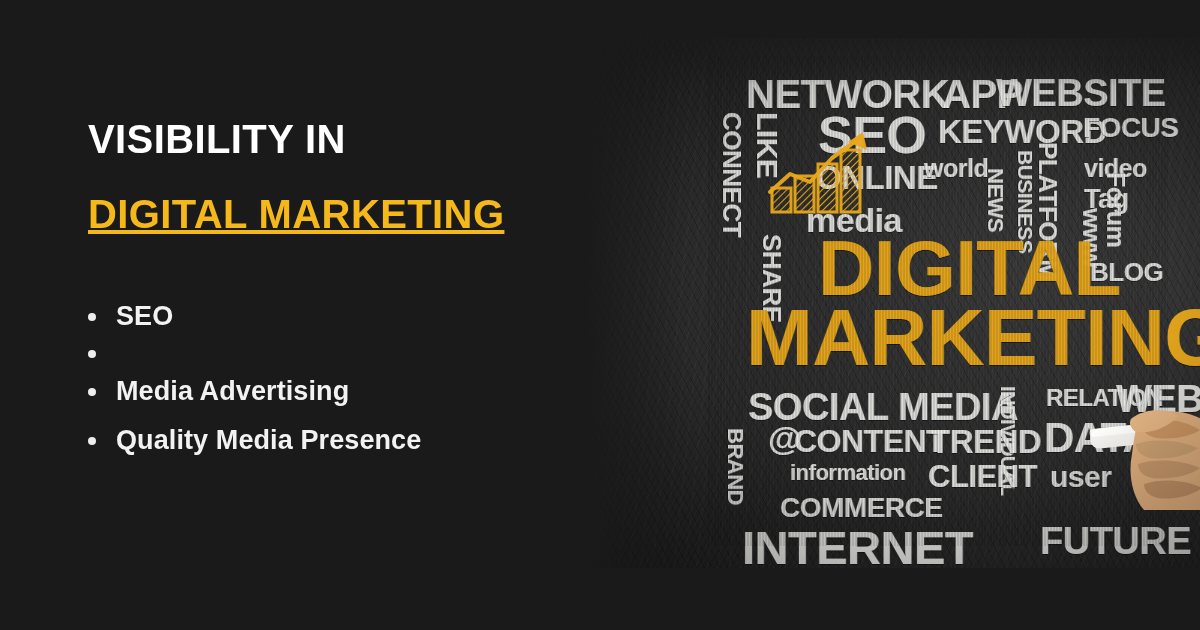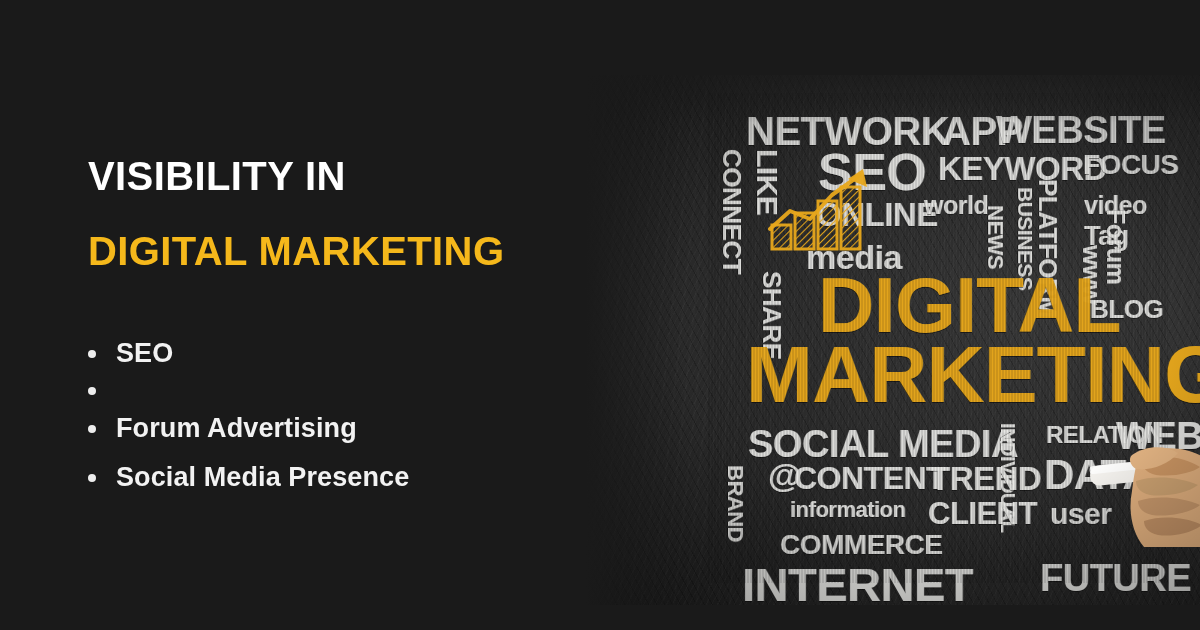--- a/index.html
+++ b/index.html
@@ -7,21 +7,20 @@
   html,body { width:1200px; height:630px; overflow:hidden; }
   body {
     background:#1a1a1a;
     font-family:"Liberation Sans", sans-serif;
     position:relative;
   }
   .slide {
     position:absolute; inset:0;
     background:#1a1a1a;
     overflow:hidden;
-    margin-top:37px;
   }
 
   
   .board-photo {
     position:absolute;
     left:585px; top:38px;
     width:615px; height:530px;
     background:
       radial-gradient(ellipse 120% 90% at 72% 45%, #3a3a3a 0%, #2c2c2c 38%, #222 68%, #1b1b1b 100%);
     overflow:hidden;
@@ -117,20 +116,21 @@
     letter-spacing:.4px;
     line-height:1.05;
   }
   .headline-2 {
     color:#F5B81B;
     font-size:40px;
     font-weight:bold;
     letter-spacing:.4px;
     line-height:1.05;
     margin-top:33px;
+    text-decoration:underline;
   }
   .bullets {
     margin-top:66px;
     list-style:none;
   }
   .bullet-item {
     display:flex;
     align-items:center;
     margin-bottom:18px;
     color:#f2f2f2;
@@ -246,22 +246,22 @@
     <ul class="bullets" id="bullet-list">
         <li class="bullet-item">
           <span class="bullet-dot"></span>
           <span>SEO</span>
         </li>
         <li class="bullet-item">
           <span class="bullet-dot"></span>
         </li>
         <li class="bullet-item">
           <span class="bullet-dot"></span>
-          <span>Forum Advertising</span>
-        </li>
-        <li class="bullet-item">
-          <span class="bullet-dot"></span>
-          <span>Social Media Presence</span>
+          <span>Media Advertising</span>
+        </li>
+        <li class="bullet-item">
+          <span class="bullet-dot"></span>
+          <span>Quality Media Presence</span>
         </li>
       </ul>
   </div>
 
 </div>
 
 </body></html>

